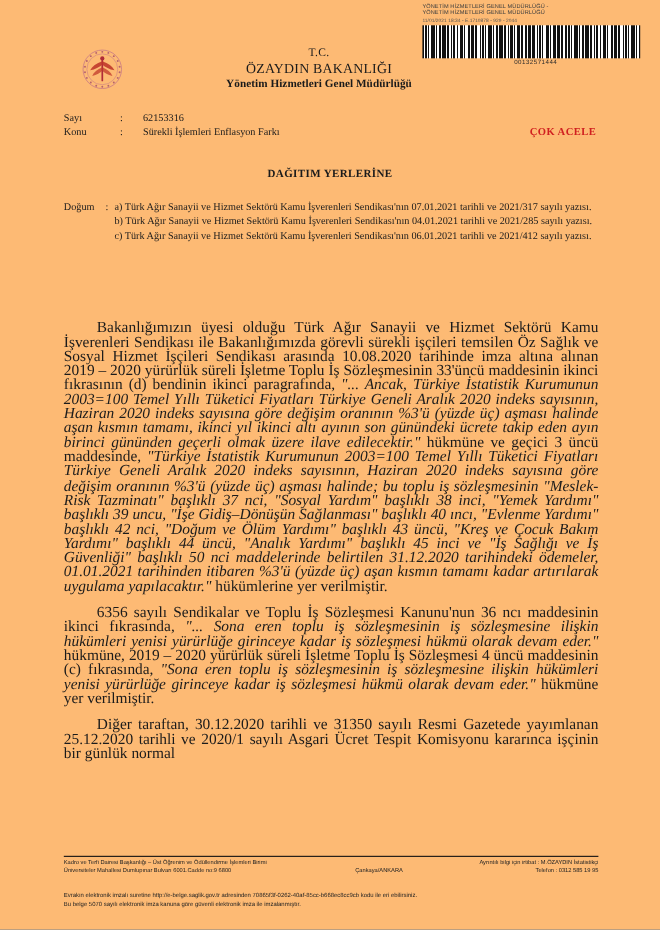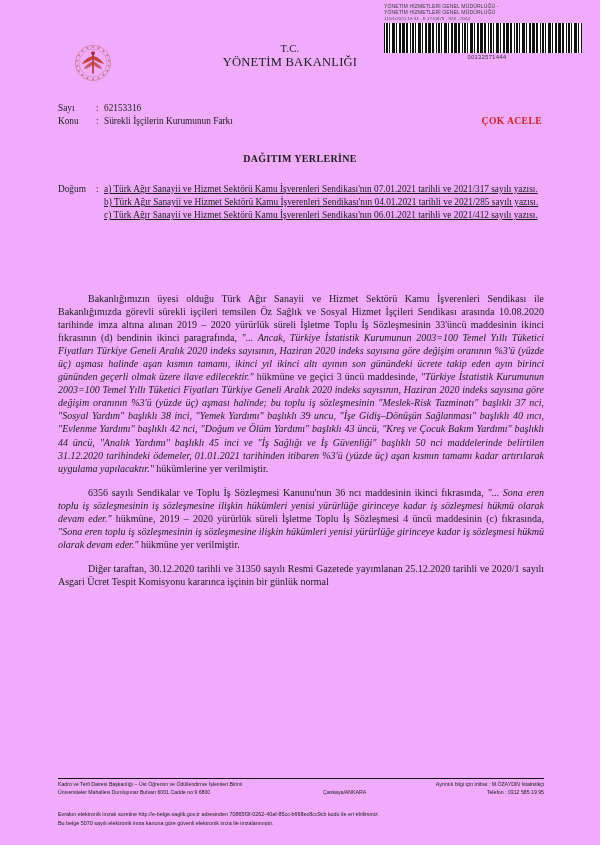--- a/index.html
+++ b/index.html
@@ -7,21 +7,21 @@
     padding: 0;
     background: #8a8a8a;
   }
   body {
     font-family: "Liberation Serif", "DejaVu Serif", serif;
   }
   .page {
     position: relative;
     width: 600px;
     height: 845px;
-    background: #f0abfc;
+    background: #fdba74;
     overflow: hidden;
     box-sizing: border-box;
     color: #1b1b1b;
   }
 
   
   .stamp-block {
     position: absolute;
     top: 3px;
     left: 378px;
@@ -112,20 +112,21 @@
     position: absolute;
     left: 58px;
     top: 102px;
     width: 484px;
     font-size: 9.3px;
     line-height: 12.6px;
   }
   .meta-row {
     display: flex;
     align-items: baseline;
+    gap: 13px;
   }
   .meta-label { width: 38px; flex: none; }
   .meta-colon { width: 8px; flex: none; }
   .meta-value { flex: 1 1 auto; }
   .urgent {
     position: absolute;
     right: 0;
     top: 12.6px;
     color: #d02020;
     font-weight: bold;
@@ -150,34 +151,34 @@
     position: absolute;
     left: 58px;
     top: 183px;
     width: 486px;
     font-size: 9.3px;
     line-height: 13.1px;
     display: flex;
   }
   .ilgi-label { width: 38px; flex: none; }
   .ilgi-colon { width: 8px; flex: none; }
-  .ilgi-items { flex: 1 1 auto; text-decoration: underline; }
+  .ilgi-items { flex: 1 1 auto; }
   .ilgi-item {
     padding-left: 10px;
     text-indent: -10px;
     text-align: justify;
   }
 
   
   .body-area {
     position: absolute;
     left: 58px;
     top: 292px;
     width: 486px;
-    font-size: 10px;
+    font-size: 14px;
     line-height: 13.05px;
   }
   .para {
     text-align: justify;
     text-indent: 30px;
     margin: 0 0 11px 0;
     -webkit-hyphens: none;
     hyphens: none;
   }
   .para i { font-style: italic; }
@@ -262,33 +263,34 @@
       <path d="M50 34 C38 38 30 44 26 52 C36 50 44 46 50 41 Z" fill="#c0392b" opacity=".9"></path>
       <path d="M50 34 C62 38 70 44 74 52 C64 50 56 46 50 41 Z" fill="#c0392b" opacity=".9"></path>
       <path d="M50 46 C40 50 33 56 30 63 C39 61 46 57 50 53 Z" fill="#c0392b" opacity=".75"></path>
       <path d="M50 46 C60 50 67 56 70 63 C61 61 54 57 50 53 Z" fill="#c0392b" opacity=".75"></path>
       <circle cx="50" cy="28.5" r="4.2" fill="#b02b38"></circle>
     </svg>
   </div>
 
   <div class="heading">
     <div class="l1">T.C.</div>
-    <div class="l2">YÖNETİM BAKANLIĞI</div>
+    <div class="l2">ÖZAYDIN BAKANLIĞI</div>
+    <div class="l3">Yönetim Hizmetleri Genel Müdürlüğü</div>
   </div>
 
   <div class="meta">
     <div class="meta-row">
       <span class="meta-label">Sayı</span>
       <span class="meta-colon">:</span>
       <span class="meta-value">62153316</span>
     </div>
     <div class="meta-row">
       <span class="meta-label">Konu</span>
       <span class="meta-colon">:</span>
-      <span class="meta-value">Sürekli İşçilerin Kurumunun Farkı</span>
+      <span class="meta-value">Sürekli İşlemleri Enflasyon Farkı</span>
     </div>
     <div class="urgent">ÇOK ACELE</div>
   </div>
 
   <div class="dagitim">DAĞITIM YERLERİNE</div>
 
   <div class="ilgi">
     <span class="ilgi-label">Doğum</span>
     <span class="ilgi-colon">:</span>
     <span class="ilgi-items">

